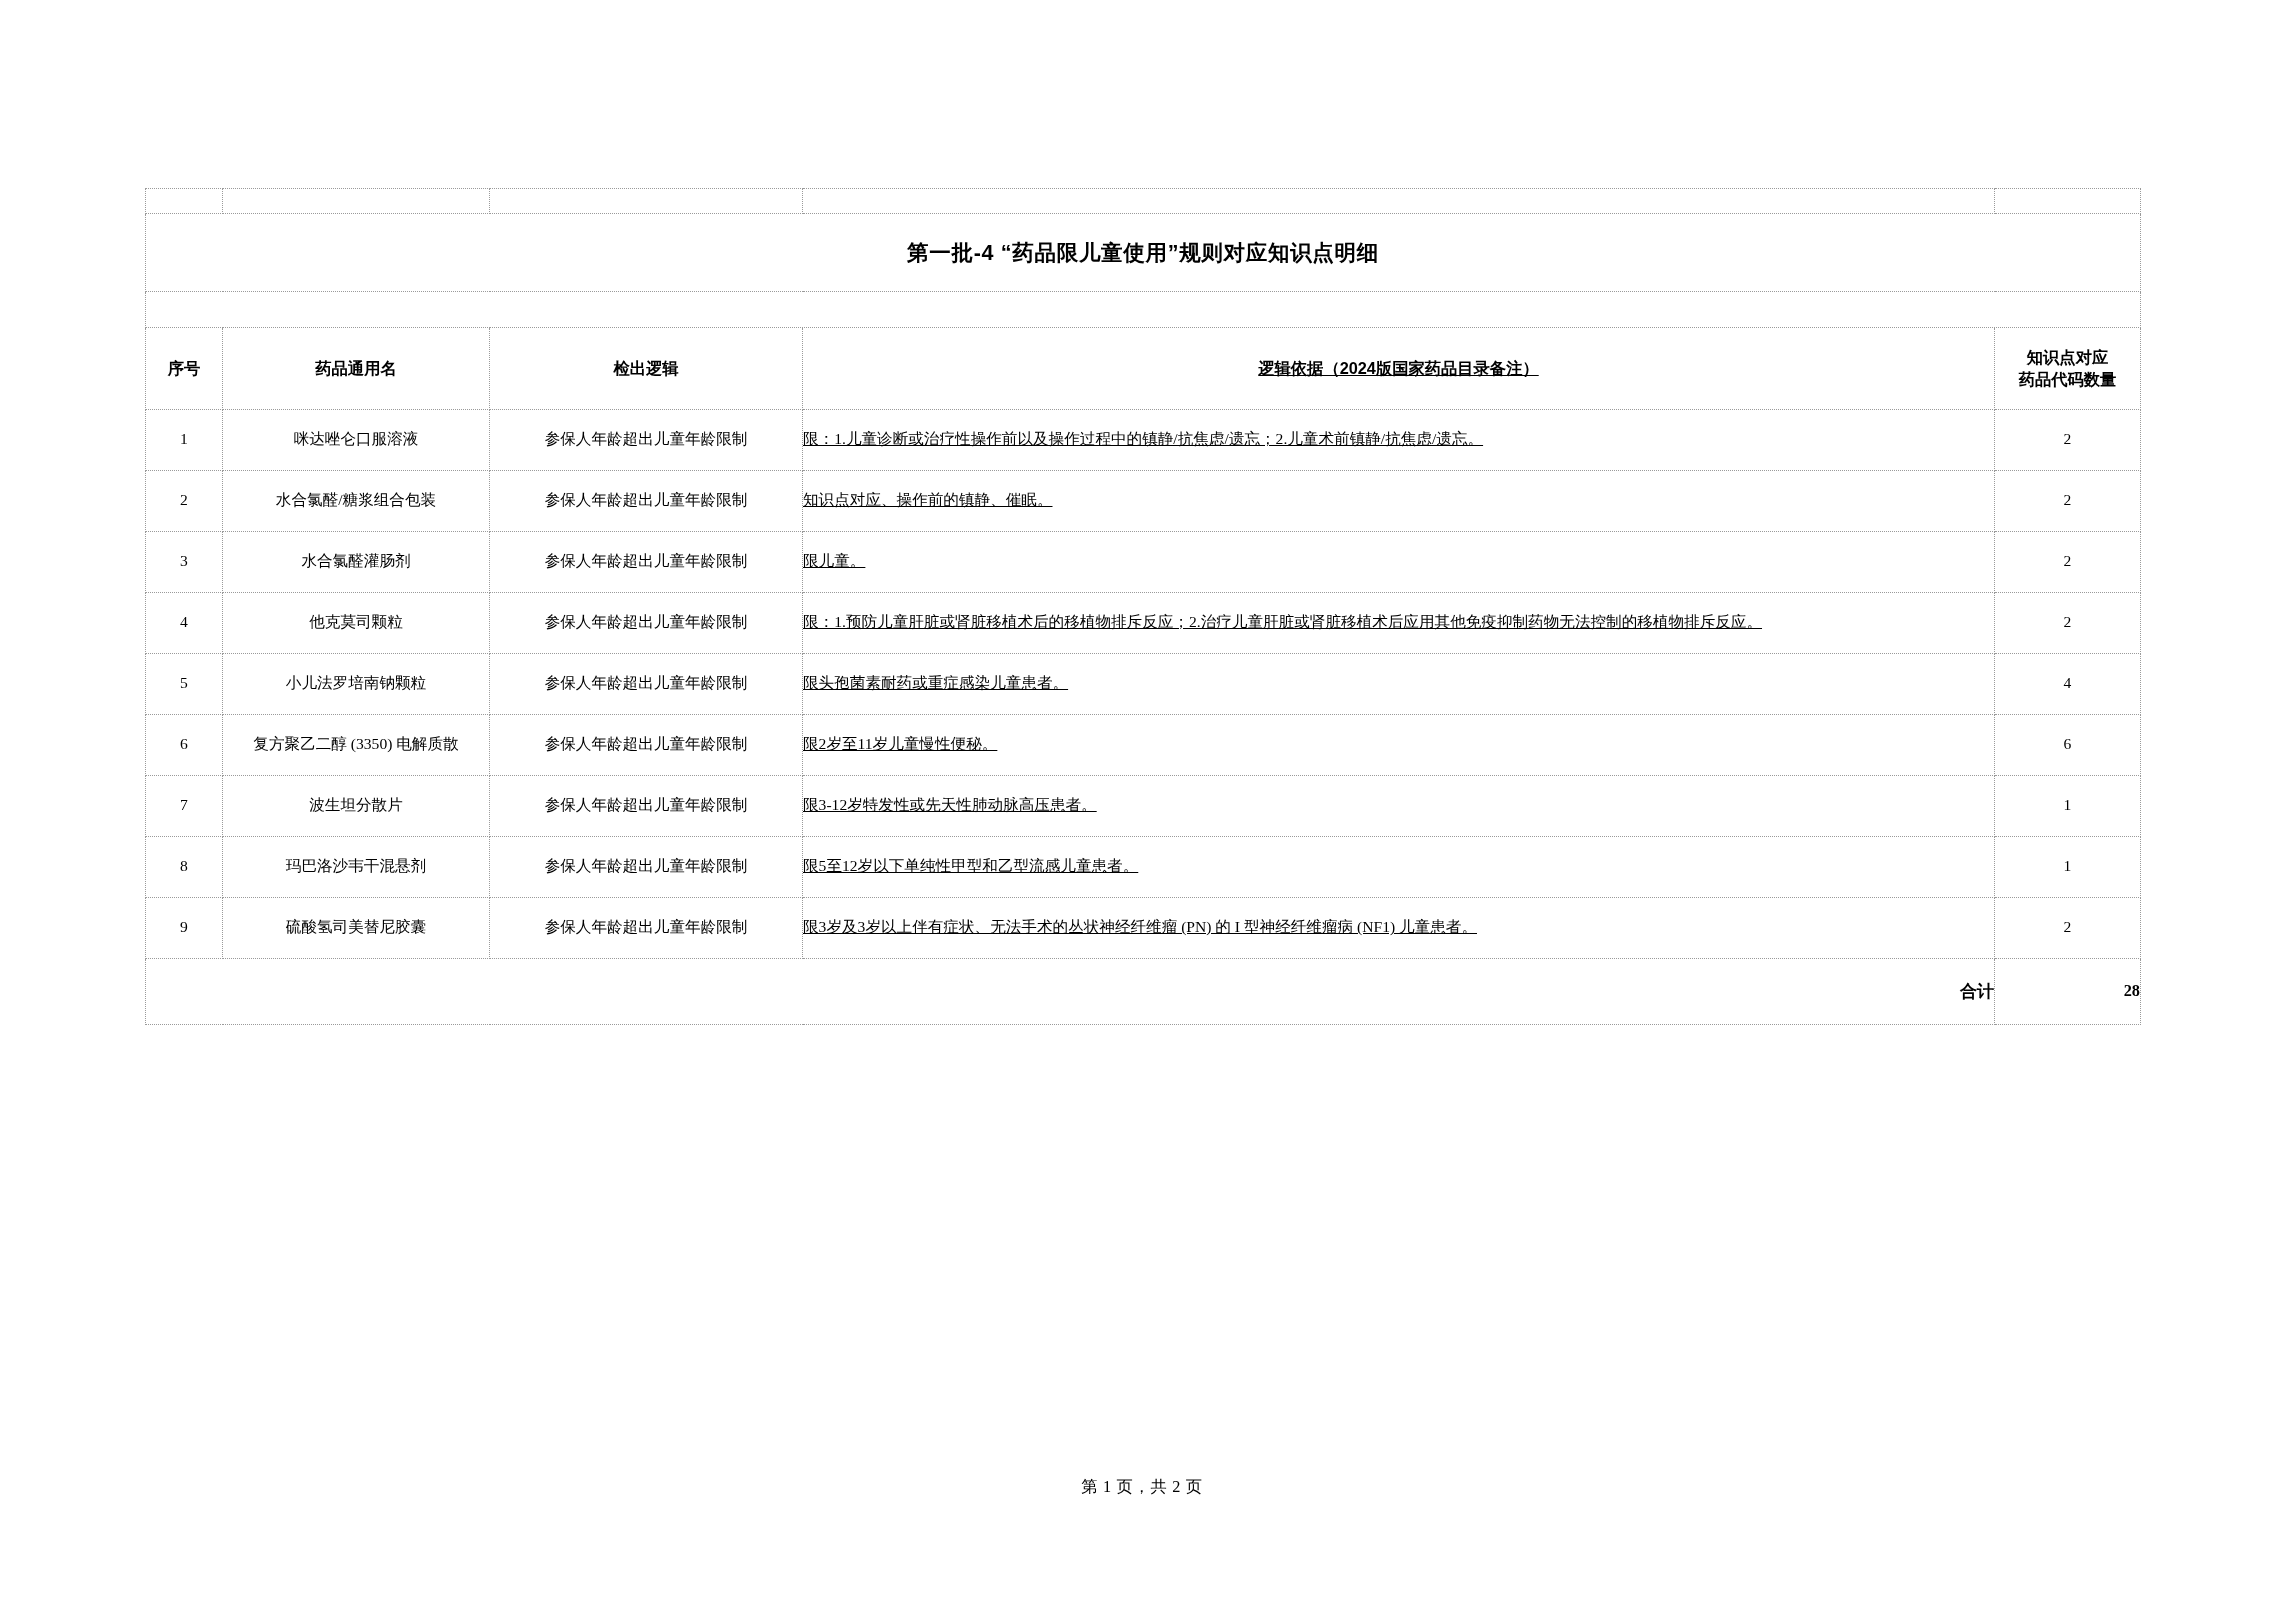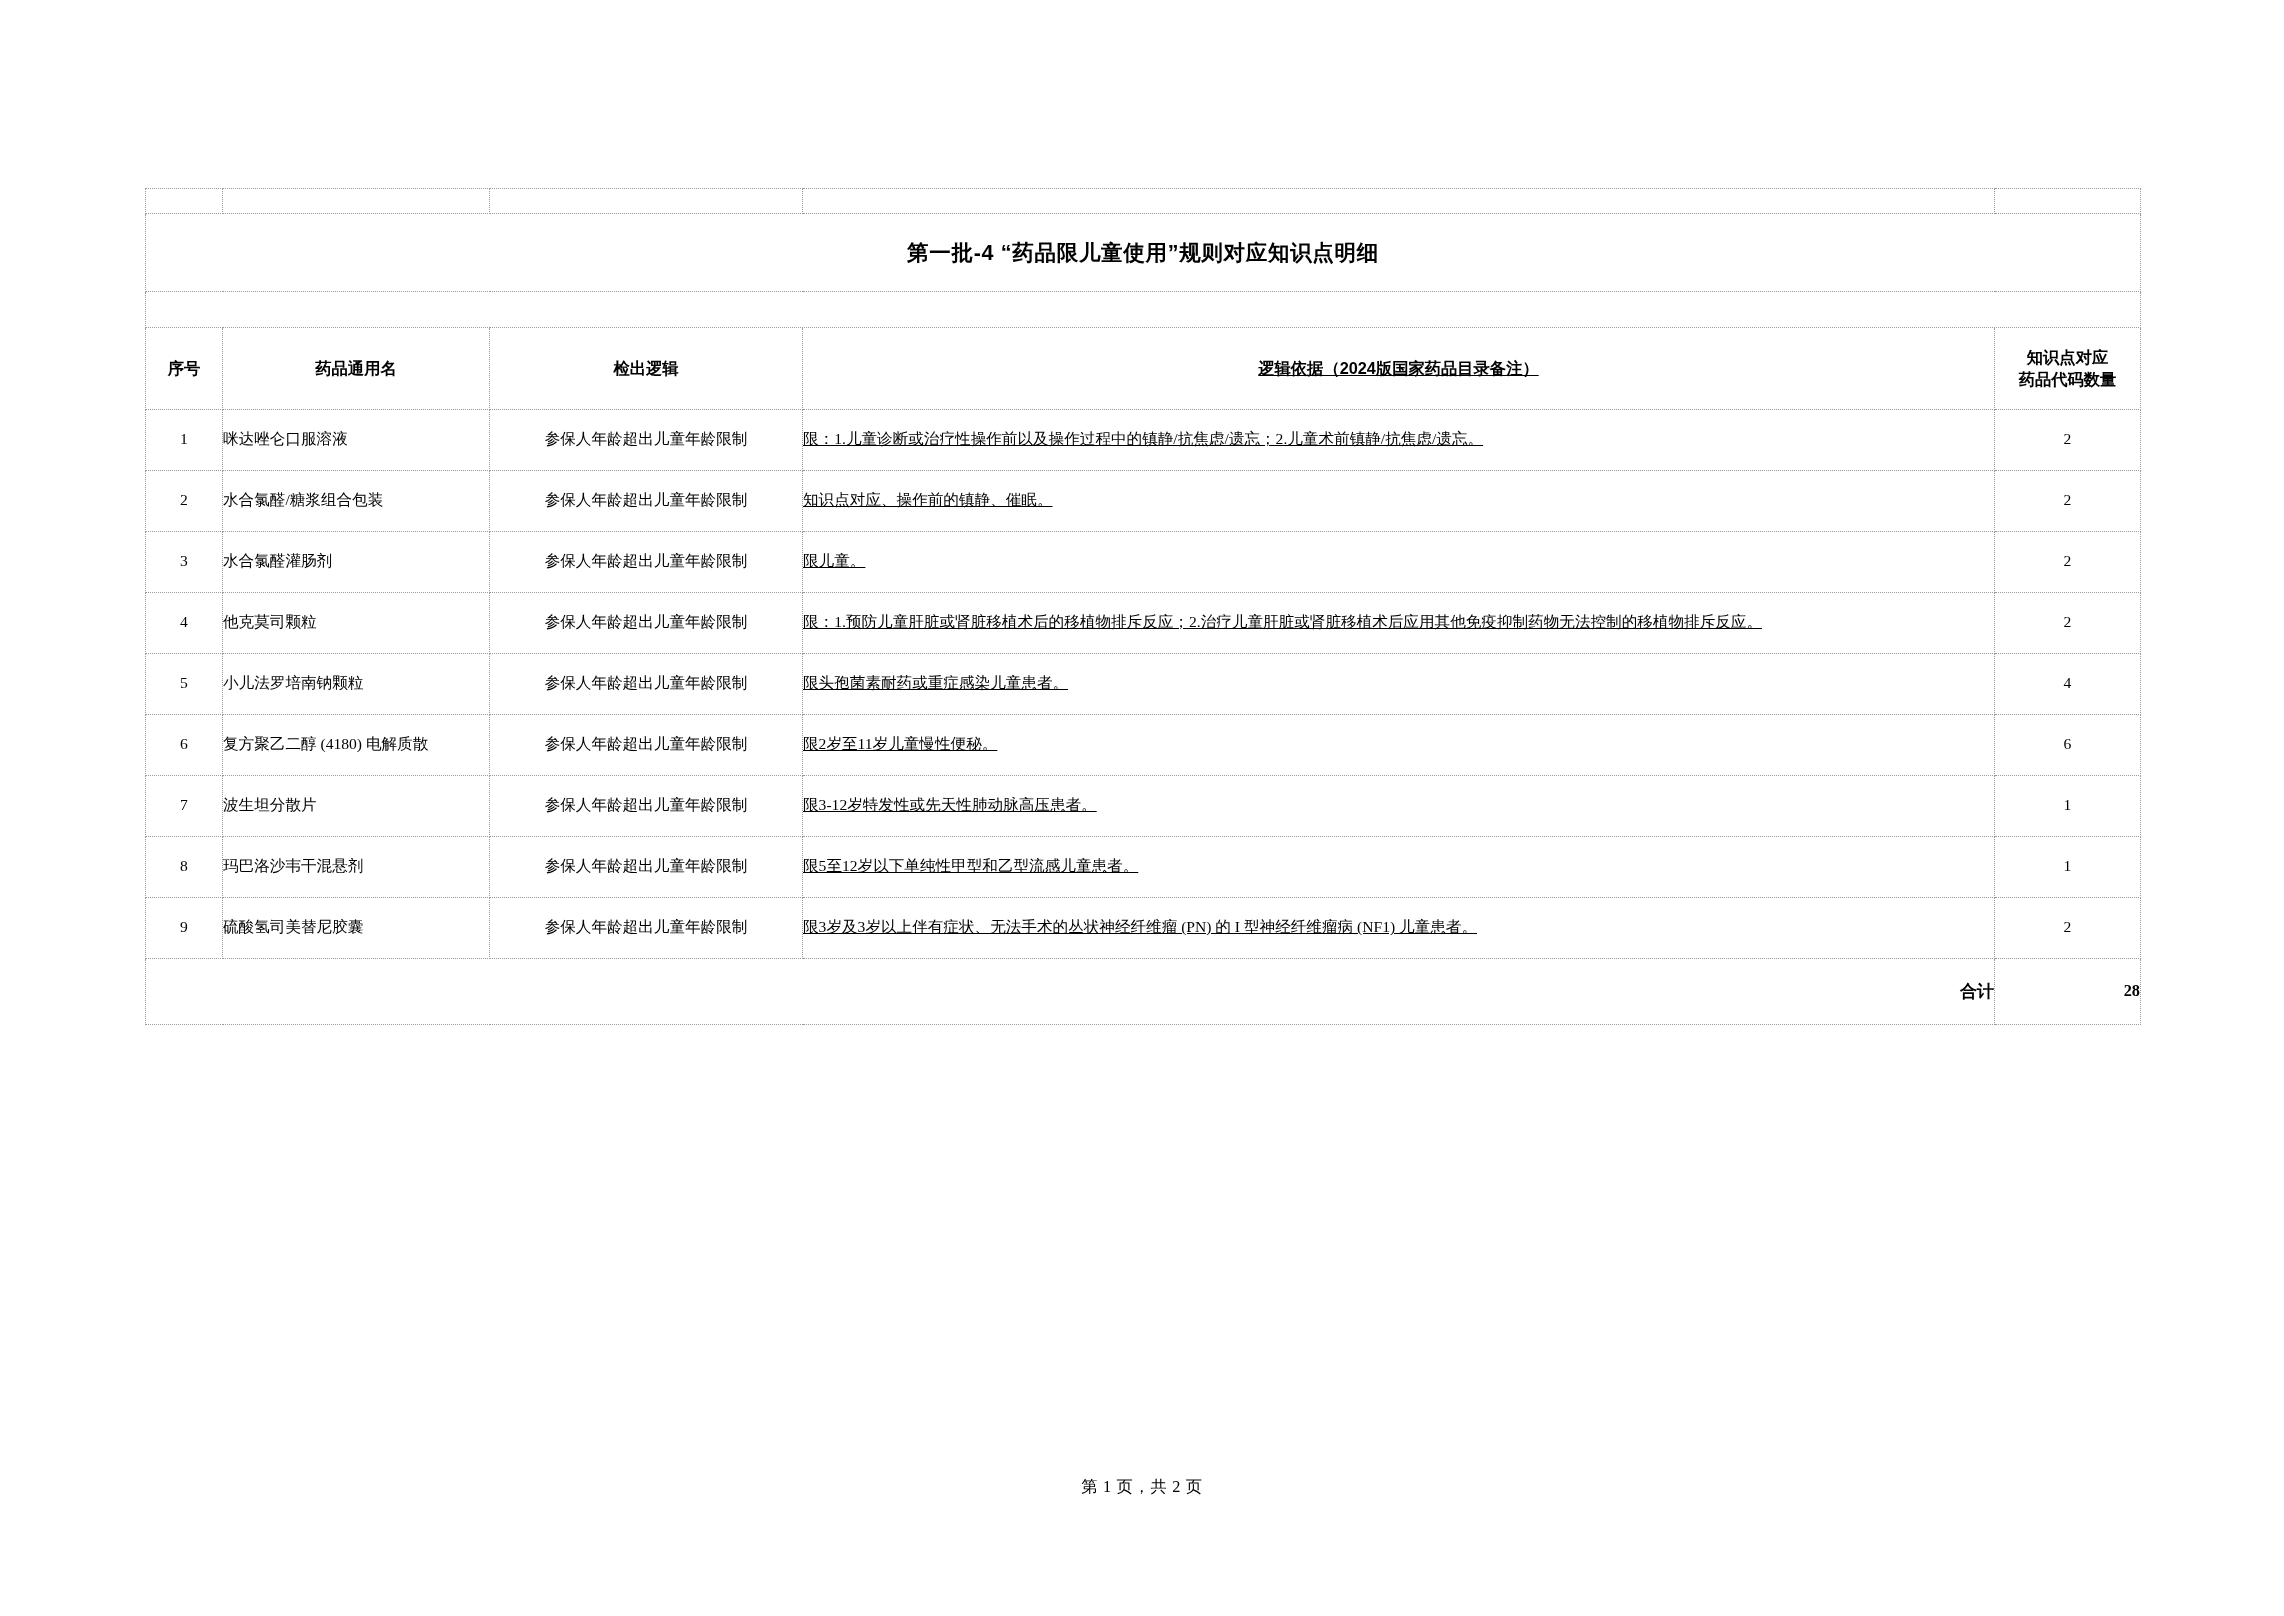--- a/index.html
+++ b/index.html
@@ -74,21 +74,21 @@
     border: 0.7px solid #000;
     line-height: 1.35;
   }
   .data-row td {
     height: 60px;
     font-size: 15.6px;
     border: 0.7px solid #000;
     line-height: 1.45;
   }
   .c-idx { text-align: center; width: 77px; }
-  .c-name { width: 267px; padding-left: 14.3px; }
+  .c-name { width: 267px; padding-left: 14.3px; text-align: center; }
   .c-logic { width: 313px; text-align: center; }
   .c-basis { width: 1192px; padding-left: 10.4px; padding-right: 7.8px; text-decoration: underline; }
   .c-count { width: 146px; text-align: center; }
   .total-row td {
     height: 65px;
     border: 0.7px solid #000;
     font-size: 17px;
     font-family: "Liberation Sans", "DejaVu Sans", sans-serif;
     font-weight: bold;
     text-align: right;
@@ -181,21 +181,21 @@
         </tr>
         <tr class="data-row">
           <td class="c-idx">5</td>
           <td class="c-name">小儿法罗培南钠颗粒</td>
           <td class="c-logic">参保人年龄超出儿童年龄限制</td>
           <td class="c-basis">限头孢菌素耐药或重症感染儿童患者。</td>
           <td class="c-count">4</td>
         </tr>
         <tr class="data-row">
           <td class="c-idx">6</td>
-          <td class="c-name">复方聚乙二醇 (4180) 电解质散</td>
+          <td class="c-name">复方聚乙二醇 (3350) 电解质散</td>
           <td class="c-logic">参保人年龄超出儿童年龄限制</td>
           <td class="c-basis">限2岁至11岁儿童慢性便秘。</td>
           <td class="c-count">6</td>
         </tr>
         <tr class="data-row">
           <td class="c-idx">7</td>
           <td class="c-name">波生坦分散片</td>
           <td class="c-logic">参保人年龄超出儿童年龄限制</td>
           <td class="c-basis">限3-12岁特发性或先天性肺动脉高压患者。</td>
           <td class="c-count">1</td>

